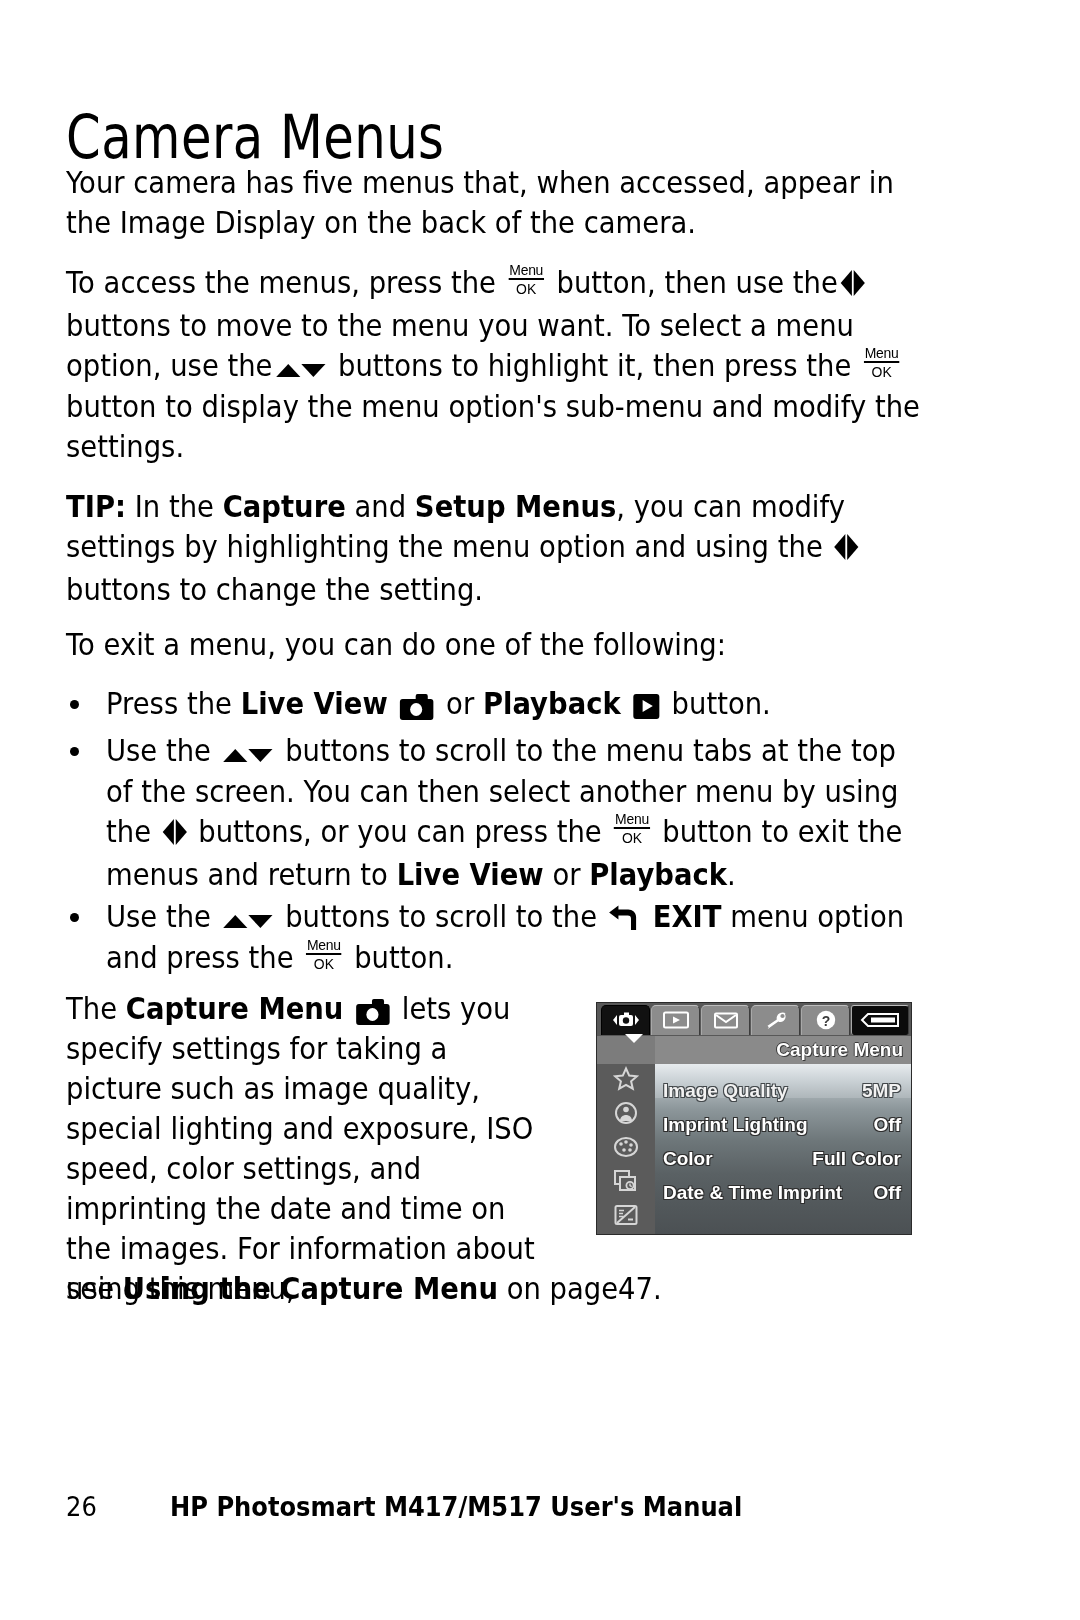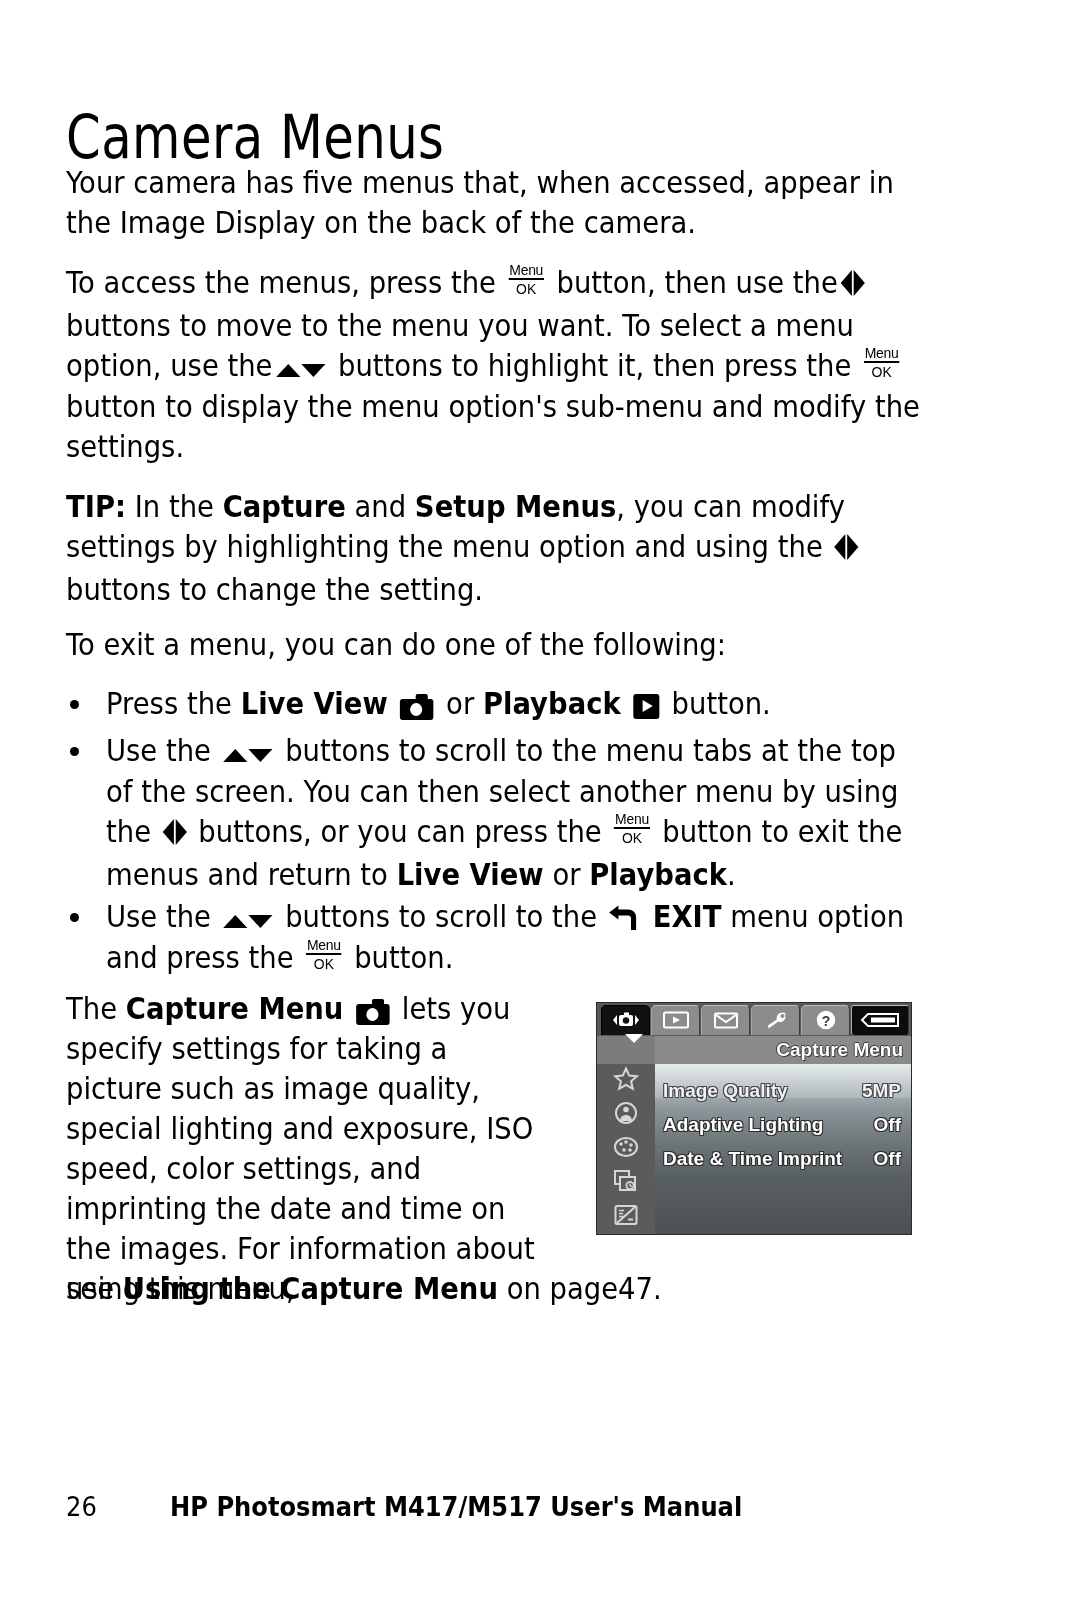--- a/index.html
+++ b/index.html
@@ -555,22 +555,26 @@
           </span>
         </div>
       </div>
 
       <div class="lcd-rows">
         <div class="lcd-row hl">
           <span class="lcd-label">Image Quality</span>
           <span class="lcd-value">5MP</span>
         </div>
         <div class="lcd-row">
-          <span class="lcd-label">Adaptive Lighting</span>
+          <span class="lcd-label">Imprint Lighting</span>
           <span class="lcd-value">Off</span>
+        </div>
+        <div class="lcd-row">
+          <span class="lcd-label">Color</span>
+          <span class="lcd-value">Full Color</span>
         </div>
         <div class="lcd-row">
           <span class="lcd-label">Date &amp; Time Imprint</span>
           <span class="lcd-value">Off</span>
         </div>
       </div>
     </div>
   </div>
 
   <div class="footer-num">26</div>

